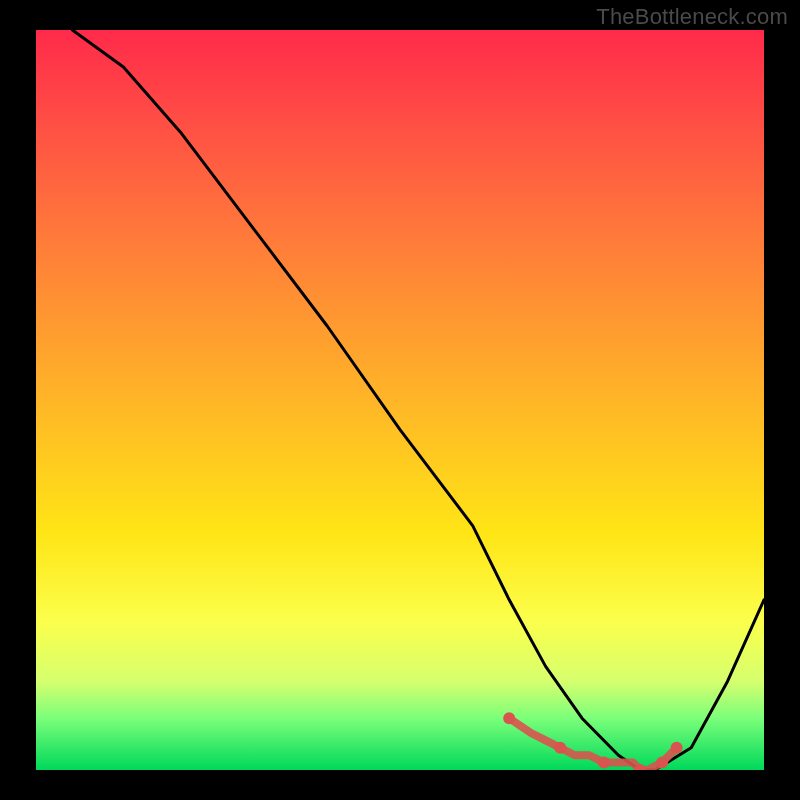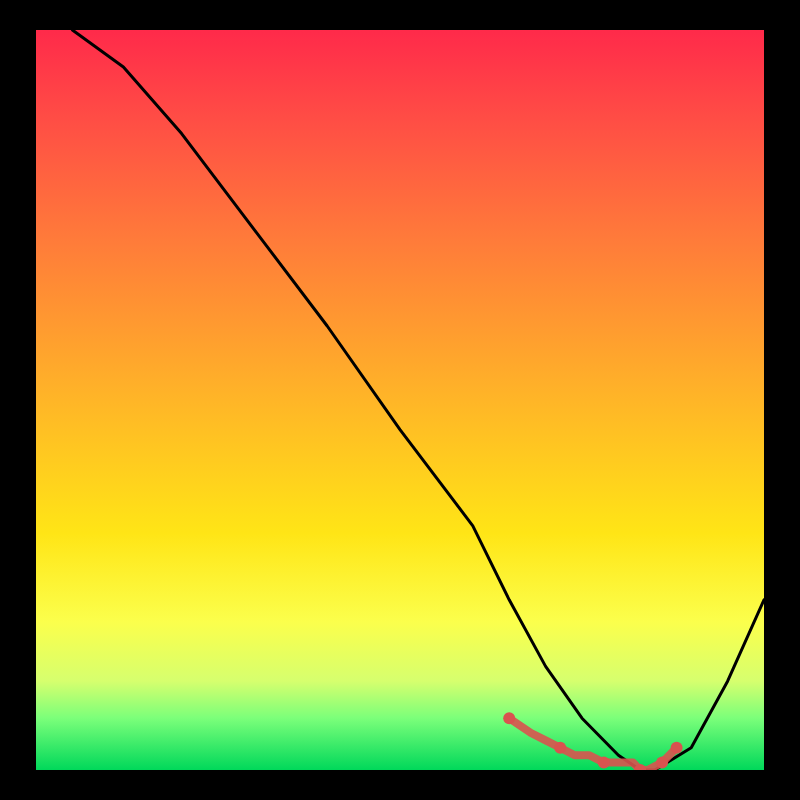--- a/index.html
+++ b/index.html
@@ -47,20 +47,21 @@
   svg.curve {
     position: absolute;
     left: 0;
     top: 0;
   }
 </style>
 </head>
 <body>
 
 <div class="frame">
+  <div class="watermark">TheBottleneck.com</div>
   <div class="plot-area">
     <svg class="curve" width="728" height="740" viewBox="0 0 728 740">
       <path id="curve-path" fill="none" stroke="#000000" stroke-width="3" stroke-linecap="round" stroke-linejoin="round" d="M36.4 0.0 L87.4 37.0 L145.6 103.6 L218.4 199.8 L291.2 296.0 L364.0 399.6 L436.8 495.8 L473.2 569.8 L509.6 636.4 L546.0 688.2 L582.4 725.2 L604.2 740.0 L618.8 740.0 L655.2 717.8 L691.6 651.2 L728.0 569.8"></path>
       <path id="marker-path" fill="none" stroke="#d9534f" stroke-width="8" stroke-linecap="round" stroke-linejoin="round" opacity="0.9" d="M473.2 688.2 L495.0 703.0 L509.6 710.4 L524.2 717.8 L538.7 725.2 L553.3 725.2 L567.8 732.6 L582.4 732.6 L597.0 732.6 L604.2 740.0 L611.5 740.0 L626.1 732.6 L640.6 717.8"></path>
       <g id="marker-dots">
           <circle cx="473.2" cy="688.2" r="6" fill="#d9534f"></circle>
           <circle cx="524.2" cy="717.8" r="6" fill="#d9534f"></circle>
           <circle cx="567.8" cy="732.6" r="6" fill="#d9534f"></circle>
           <circle cx="604.2" cy="740.0" r="6" fill="#d9534f"></circle>
           <circle cx="626.1" cy="732.6" r="6" fill="#d9534f"></circle>

